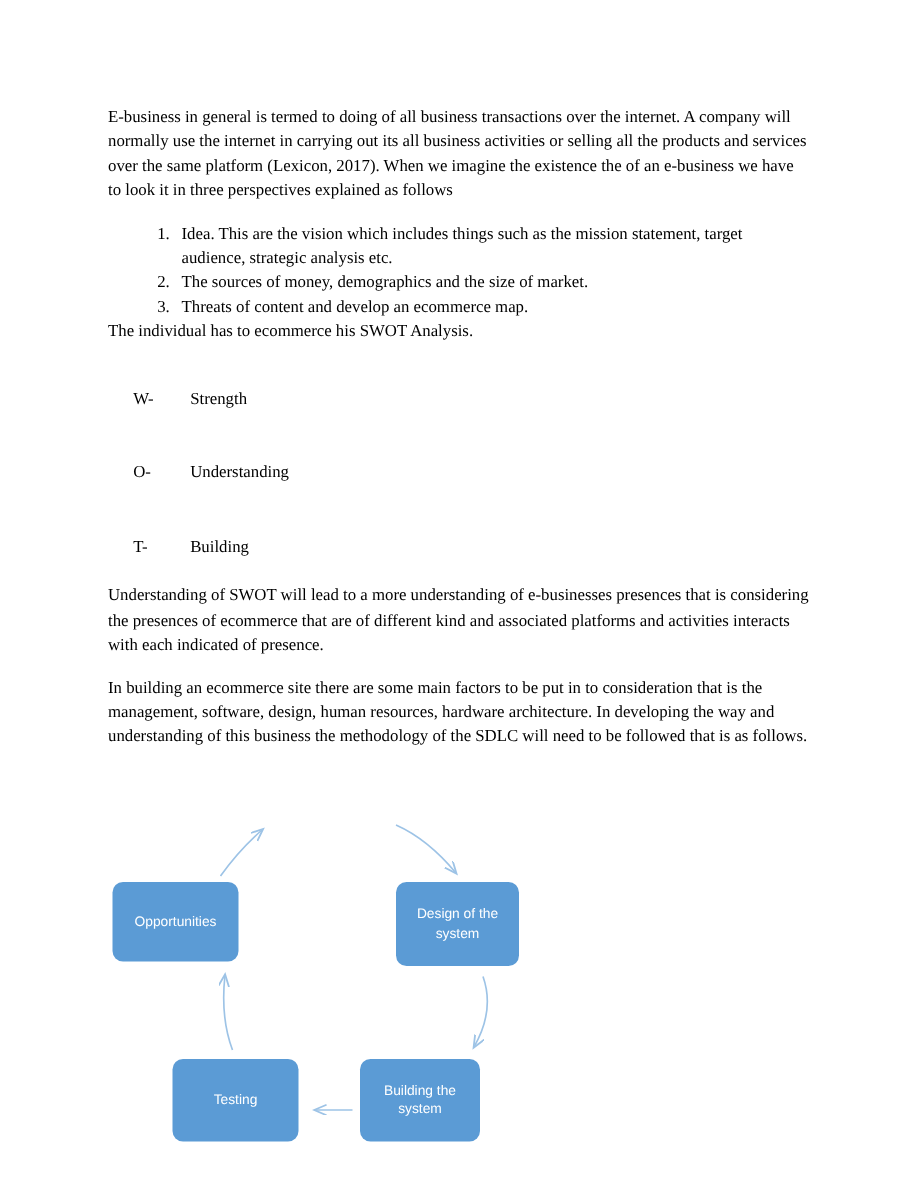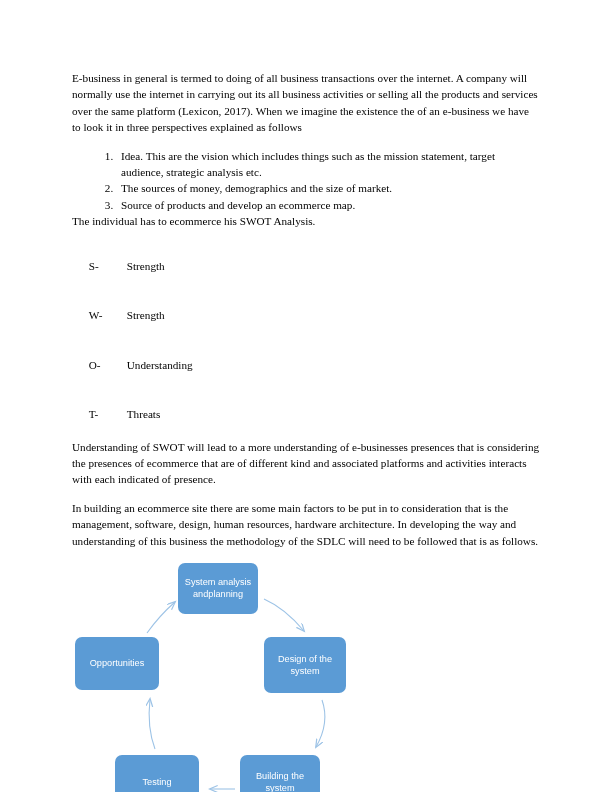--- a/index.html
+++ b/index.html
@@ -95,37 +95,34 @@
 </head>
 <body>
 
 <div class="page">
 
   <p class="body-text">E-business in general is termed to doing of all business transactions over the internet. A company will normally use the internet in carrying out its all business activities or selling all the products and services over the same platform (Lexicon, 2017).  When we imagine the existence the of an e-business we have to look it in three perspectives explained as follows</p>
 
   <ol class="numbered">
     <li>Idea. This are the vision which includes things such as the mission statement, target audience, strategic analysis etc.</li>
     <li>The sources of money, demographics and the size of market.</li>
-    <li>Source of products and develop an ecommerce map.</li>
+    <li>Threats of content and develop an ecommerce map.</li>
   </ol>
 
   <p class="body-text">The individual has to ecommerce his SWOT Analysis.</p>
 
   <div class="swot-list">
-    <div class="swot-row">
-      <span class="swot-key">S-</span><span>Strength</span>
-    </div>
     <div class="swot-row">
       <span class="swot-key">W-</span><span>Strength</span>
     </div>
     <div class="swot-row">
       <span class="swot-key">O-</span><span>Understanding</span>
     </div>
     <div class="swot-row">
-      <span class="swot-key">T-</span><span>Threats</span>
+      <span class="swot-key">T-</span><span>Building</span>
     </div>
   </div>
 
   <p class="body-text">Understanding of SWOT will lead to a more understanding of e-businesses presences that is considering the presences of ecommerce that are of different kind and associated platforms and activities interacts with each indicated of presence.</p>
 
   <p class="body-text">In building an ecommerce site there are some main factors to be put in to consideration that is the management, software, design, human resources, hardware architecture. In developing the way and understanding of this business the methodology of the SDLC will need to be followed that is as follows.</p>
 
   <div class="diagram">
 
     <svg class="arrow-layer" viewBox="0 0 468 258">
@@ -136,23 +133,20 @@
       </defs>
       <g fill="none" stroke="#9DC3E6" stroke-width="1.1" marker-end="url(#ah)">
         <path d="M192,38 C210,46 222,58 232,70"></path>
         <path d="M250,139 C256,156 252,172 244,186"></path>
         <path d="M163,228 L138,228"></path>
         <path d="M83,188 C77,172 76,156 78,138"></path>
         <path d="M75,72 C85,58 95,48 103,41"></path>
       </g>
     </svg>
 
-    <div class="node node-analysis">
-      <span>System analysis andplanning</span>
-    </div>
     <div class="node node-design">
       <span>Design of the system</span>
     </div>
     <div class="node node-building">
       <span>Building the system</span>
     </div>
     <div class="node node-testing">
       <span>Testing</span>
     </div>
     <div class="node node-implement">

